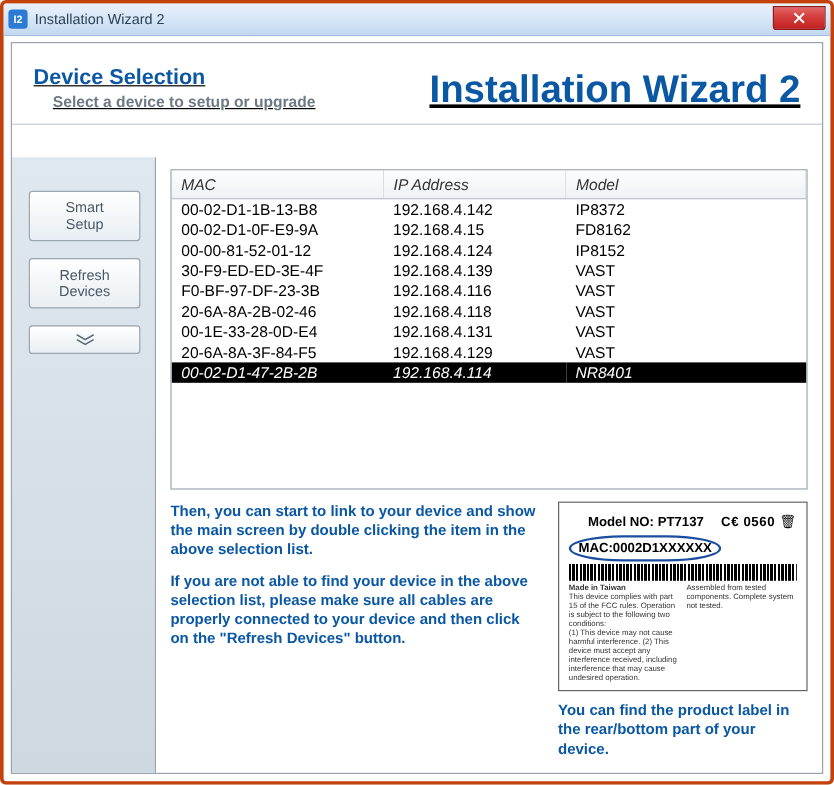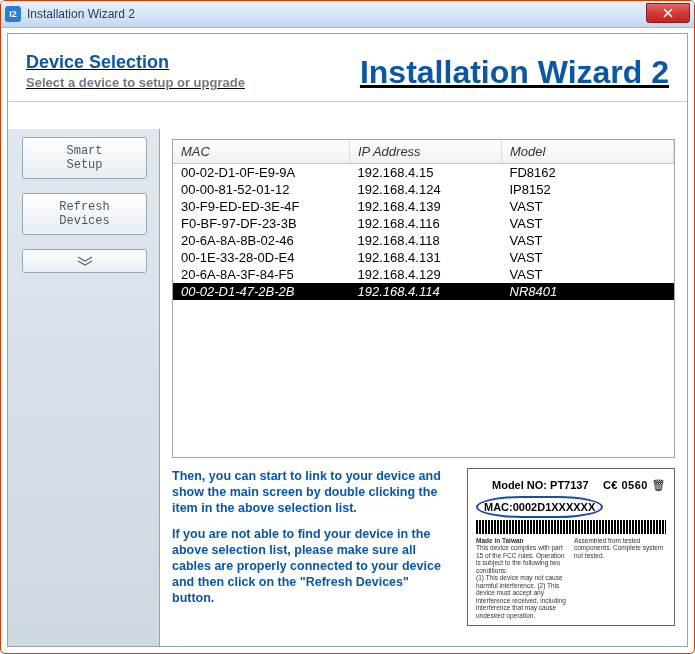--- a/index.html
+++ b/index.html
@@ -7,21 +7,21 @@
     padding: 0;
     font-family: "Segoe UI", Tahoma, Arial, sans-serif;
     font-size: 12px;
     background: #fff;
   }
   
   .window {
     width: 695px;
     height: 654px;
     box-sizing: border-box;
-    border: 1px solid #c2410c;
+    border: 3px solid #c2410c;
     border-radius: 5px;
     overflow: hidden;
     position: relative;
     background: #fff;
   }
   .titlebar {
     height: 26px;
     background: linear-gradient(to bottom, #e9f2fb 0%, #d6e6f7 50%, #c2d8f0 100%);
     border-bottom: 1px solid #9fbfe0;
     display: flex;
@@ -83,43 +83,43 @@
   .header-left .h1 {
     font-size: 18px;
     font-weight: bold;
     color: #0a57a3;
   }
   .header-left .h2 {
     font-size: 13px;
     font-weight: bold;
     color: #6d7a86;
     margin-top: 2px;
+    margin-left: 16px;
   }
   .header-right {
     font-size: 32px;
     font-weight: bold;
     color: #0a57a3;
     white-space: nowrap;
     padding-top: 2px;
   }
 
   .body {
     position: absolute;
     top: 95px; left: 0; right: 0; bottom: 0;
     display: flex;
   }
 
   
   .sidebar {
-    width: 152px;
+    width: 120px;
     background: linear-gradient(to bottom, #e0e8ef 0%, #cdd8e1 100%);
     border-right: 1px solid #98a3ad;
-    padding: 8px 14px;
+    padding: 28px 14px;
     box-sizing: border-box;
-    font-family: Liberation Mono, monospace;
   }
   .side-btn {
     display: flex;
     flex-direction: column;
     align-items: center;
     justify-content: center;
     width: 100%;
     height: 40px;
     margin-bottom: 14px;
     background: linear-gradient(to bottom, #ffffff 0%, #e8eef3 100%);
@@ -292,41 +292,46 @@
           <table class="device-table">
             <thead>
               <tr>
                 <th class="col-mac">MAC</th>
                 <th class="col-ip">IP Address</th>
                 <th class="col-model">Model</th>
               </tr>
             </thead>
             <tbody id="device-tbody">
                 <tr class="device-row">
+                  <td>00-02-D1-1B-13-B8</td>
+                  <td>192.168.4.142</td>
+                  <td>IP8372</td>
+                </tr>
+                <tr class="device-row">
                   <td>00-02-D1-0F-E9-9A</td>
                   <td>192.168.4.15</td>
                   <td>FD8162</td>
                 </tr>
                 <tr class="device-row">
                   <td>00-00-81-52-01-12</td>
                   <td>192.168.4.124</td>
                   <td>IP8152</td>
                 </tr>
                 <tr class="device-row">
                   <td>30-F9-ED-ED-3E-4F</td>
                   <td>192.168.4.139</td>
                   <td>VAST</td>
                 </tr>
                 <tr class="device-row">
                   <td>F0-BF-97-DF-23-3B</td>
                   <td>192.168.4.116</td>
                   <td>VAST</td>
                 </tr>
                 <tr class="device-row">
-                  <td>20-6A-8A-8B-02-46</td>
+                  <td>20-6A-8A-2B-02-46</td>
                   <td>192.168.4.118</td>
                   <td>VAST</td>
                 </tr>
                 <tr class="device-row">
                   <td>00-1E-33-28-0D-E4</td>
                   <td>192.168.4.131</td>
                   <td>VAST</td>
                 </tr>
                 <tr class="device-row">
                   <td>20-6A-8A-3F-84-F5</td>
@@ -357,18 +362,19 @@
               <div class="barcode"></div>
               <div class="fine fine2">
                 <div class="col">
                   <div style="font-weight:bold;">Made in Taiwan</div>
                   <div>This device complies with part 15 of the FCC rules. Operation is subject to the following two conditions:</div>
                   <div>(1) This device may not cause harmful interference. (2) This device must accept any interference received, including interference that may cause undesired operation.</div>
                 </div>
                 <div class="col">Assembled from tested components. Complete system not tested.</div>
               </div>
             </div>
+            <div>You can find the product label in the rear/bottom part of your device.</div>
           </div>
         </div>
       </div>
     </div>
   </div>
 </div>
 
 </body></html>

